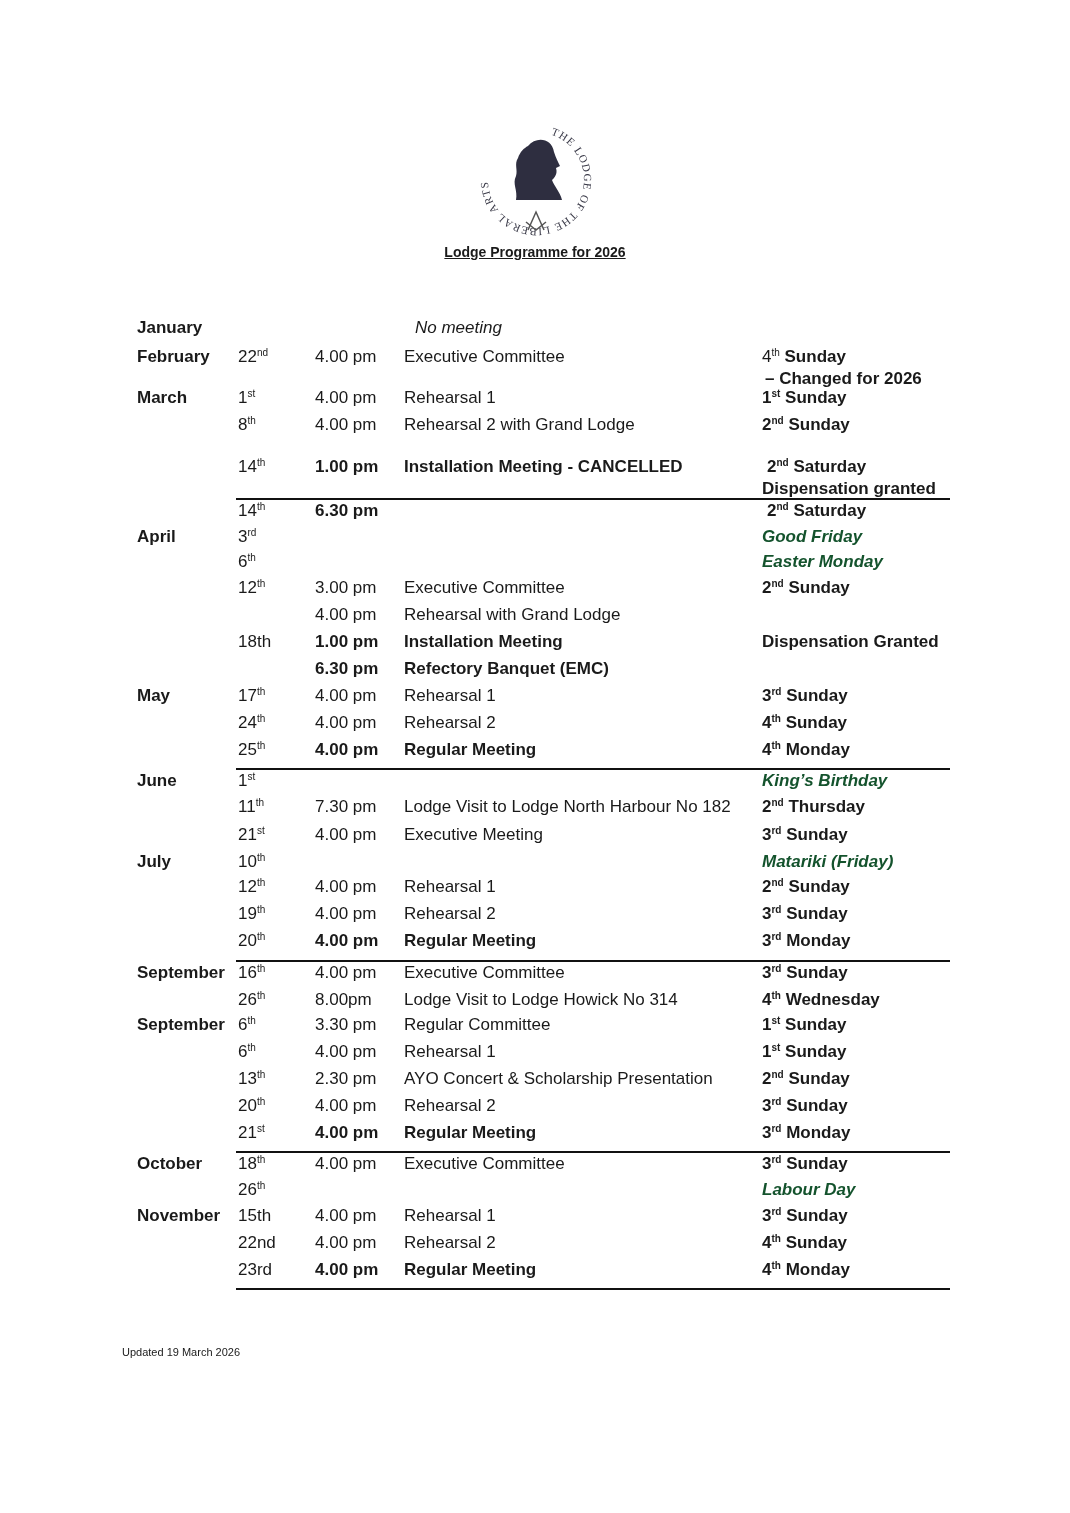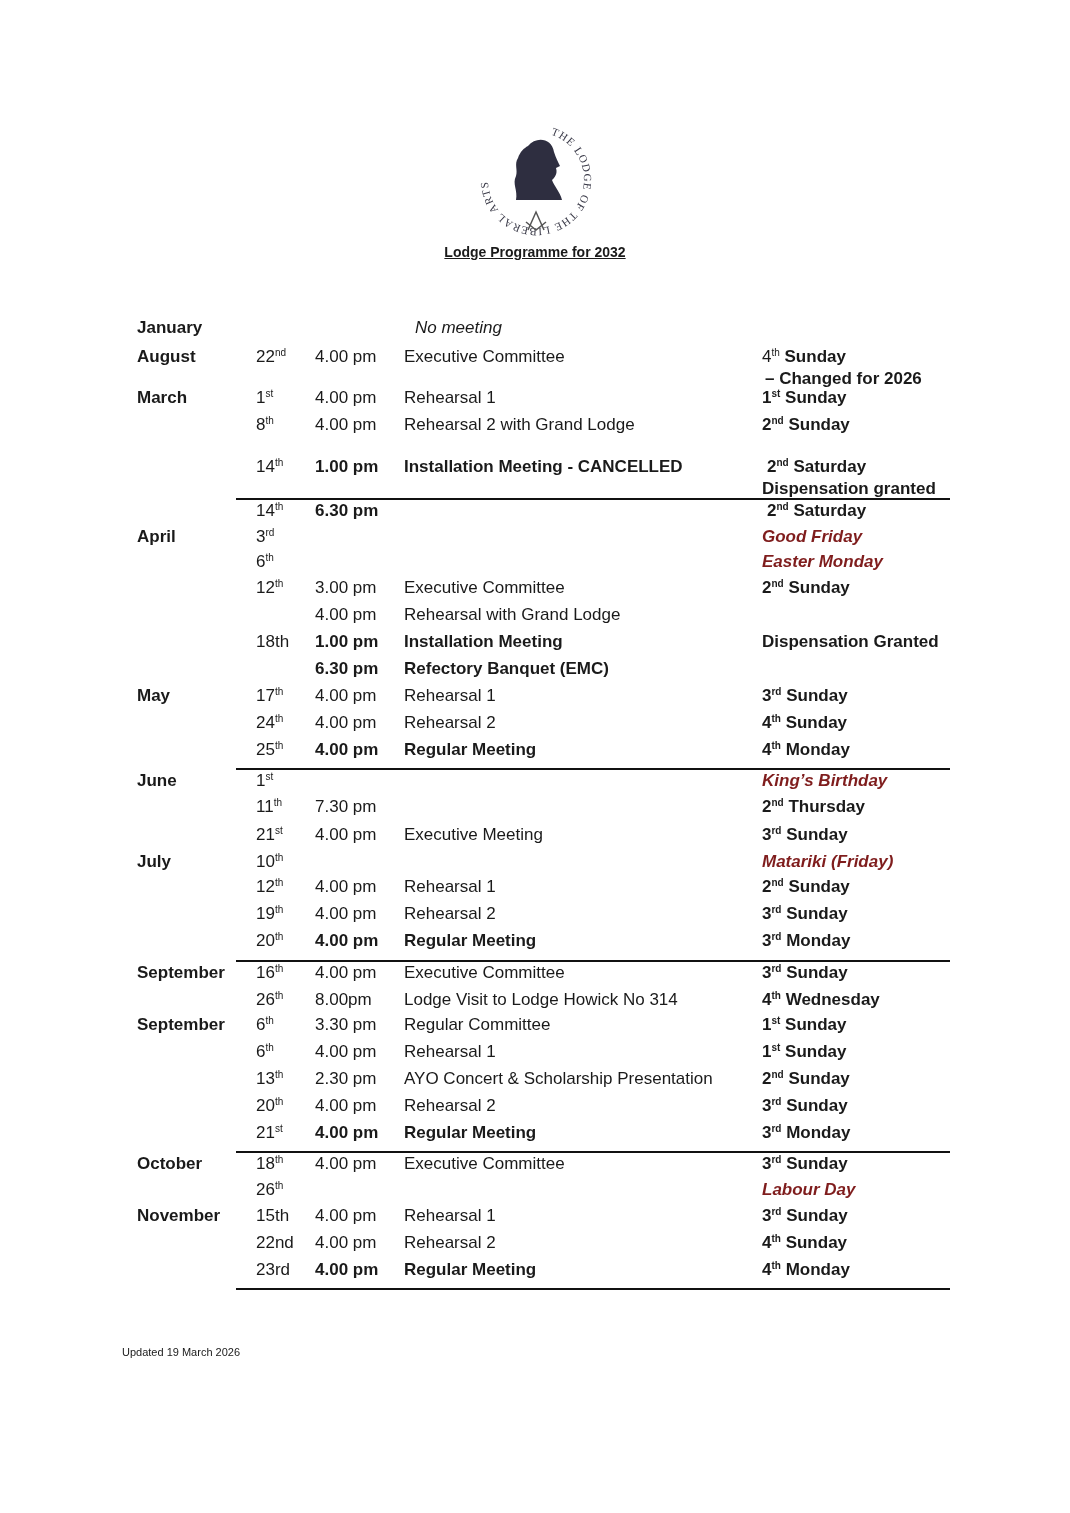--- a/index.html
+++ b/index.html
@@ -4,26 +4,26 @@
 <style>
   html, body { margin: 0; padding: 0; background: #ffffff; }
   body { width: 1070px; height: 1513px; position: relative; overflow: hidden;
          font-family: "Liberation Sans", sans-serif; color: #1a1a1a; }
   .logo { position: absolute; left: 476px; top: 118px; width: 120px; height: 124px; }
   .title { position: absolute; left: 0; width: 1070px; top: 244px; text-align: center;
            font-size: 14px; font-weight: bold; text-decoration: underline; }
   .row { position: absolute; left: 0; width: 1070px; height: 26px; font-size: 17px; }
   .row span { position: absolute; white-space: nowrap; }
   .c-month { left: 137px; font-weight: bold; }
-  .c-day   { left: 256px; }
+  .c-day   { left: 238px; }
   .c-time  { left: 315px; }
   .c-event { left: 404px; }
   .c-note  { left: 762px; font-weight: bold; }
   .b { font-weight: bold; }
-  .red { color: #7f1d1d; font-style: italic; }
+  .red { color: #14532d; font-style: italic; }
   .ital { font-style: italic; }
   sup { font-size: 10px; vertical-align: 6px; line-height: 0; }
   .rule { position: absolute; left: 236px; width: 714px; height: 2px; background: #111; }
   .footer { position: absolute; left: 122px; top: 1346px; font-size: 11px; }
 </style>
 </head>
 <body>
 
 <div class="logo">
   <svg width="120" height="124" viewBox="0 0 120 124">
@@ -34,29 +34,29 @@
       <textPath href="#circ" startOffset="30%">THE LODGE OF THE LIBERAL ARTS No.500</textPath>
     </text>
     <path d="M52,28 C60,18 76,20 78,34 C80,40 82,44 84,48 L80,50 C82,56 78,60 76,62 C78,68 84,74 86,82 L40,82 C42,72 36,66 40,58 C42,52 38,46 42,40 C44,34 48,30 52,28 Z" fill="#2e2e40"></path>
     <g stroke="#555" stroke-width="1.5" fill="none">
       <path d="M52,112 L60,94 L68,112"></path>
       <path d="M50,104 L60,112 L70,104"></path>
     </g>
   </svg>
 </div>
 
-<div class="title">Lodge Programme for 2032</div>
+<div class="title">Lodge Programme for 2026</div>
 
 <div id="rows">
     <div class="row" style="top: 318px;">
       <span class="c-month">January</span>
       <span class="c-event ital" style="left: 415px;">No meeting</span>
     </div>
     <div class="row" style="top: 347px;">
-      <span class="c-month">August</span>
+      <span class="c-month">February</span>
       <span class="c-day">22<sup>nd</sup></span>
       <span class="c-time">4.00 pm</span>
       <span class="c-event">Executive Committee</span>
       <span class="c-note b" style="font-weight: normal;">4<sup>th</sup><span style="position: static; font-weight: bold;"> Sunday</span></span>
       <span class="c-note" style="top: 22px; left: 765px;">– Changed for 2026</span>
     </div>
     <div class="row" style="top: 388px; padding-left: 22px;">
       <span class="c-month">March</span>
       <span class="c-day">1<sup>st</sup></span>
       <span class="c-time">4.00 pm</span>
@@ -130,20 +130,21 @@
       <span class="c-note b">4<sup>th</sup><span style="position: static;"> Monday</span></span>
     </div>
     <div class="row" style="top: 771px;">
       <span class="c-month">June</span>
       <span class="c-day">1<sup>st</sup></span>
       <span class="c-note red">King’s Birthday</span>
     </div>
     <div class="row" style="top: 797px;">
       <span class="c-day">11<sup>th</sup></span>
       <span class="c-time">7.30 pm</span>
+      <span class="c-event">Lodge Visit to Lodge North Harbour No 182</span>
       <span class="c-note">2<sup>nd</sup><span style="position: static;"> Thursday</span></span>
     </div>
     <div class="row" style="top: 825px;">
       <span class="c-day">21<sup>st</sup></span>
       <span class="c-time">4.00 pm</span>
       <span class="c-event">Executive Meeting</span>
       <span class="c-note">3<sup>rd</sup><span style="position: static;"> Sunday</span></span>
     </div>
     <div class="row" style="top: 852px;">
       <span class="c-month">July</span>

